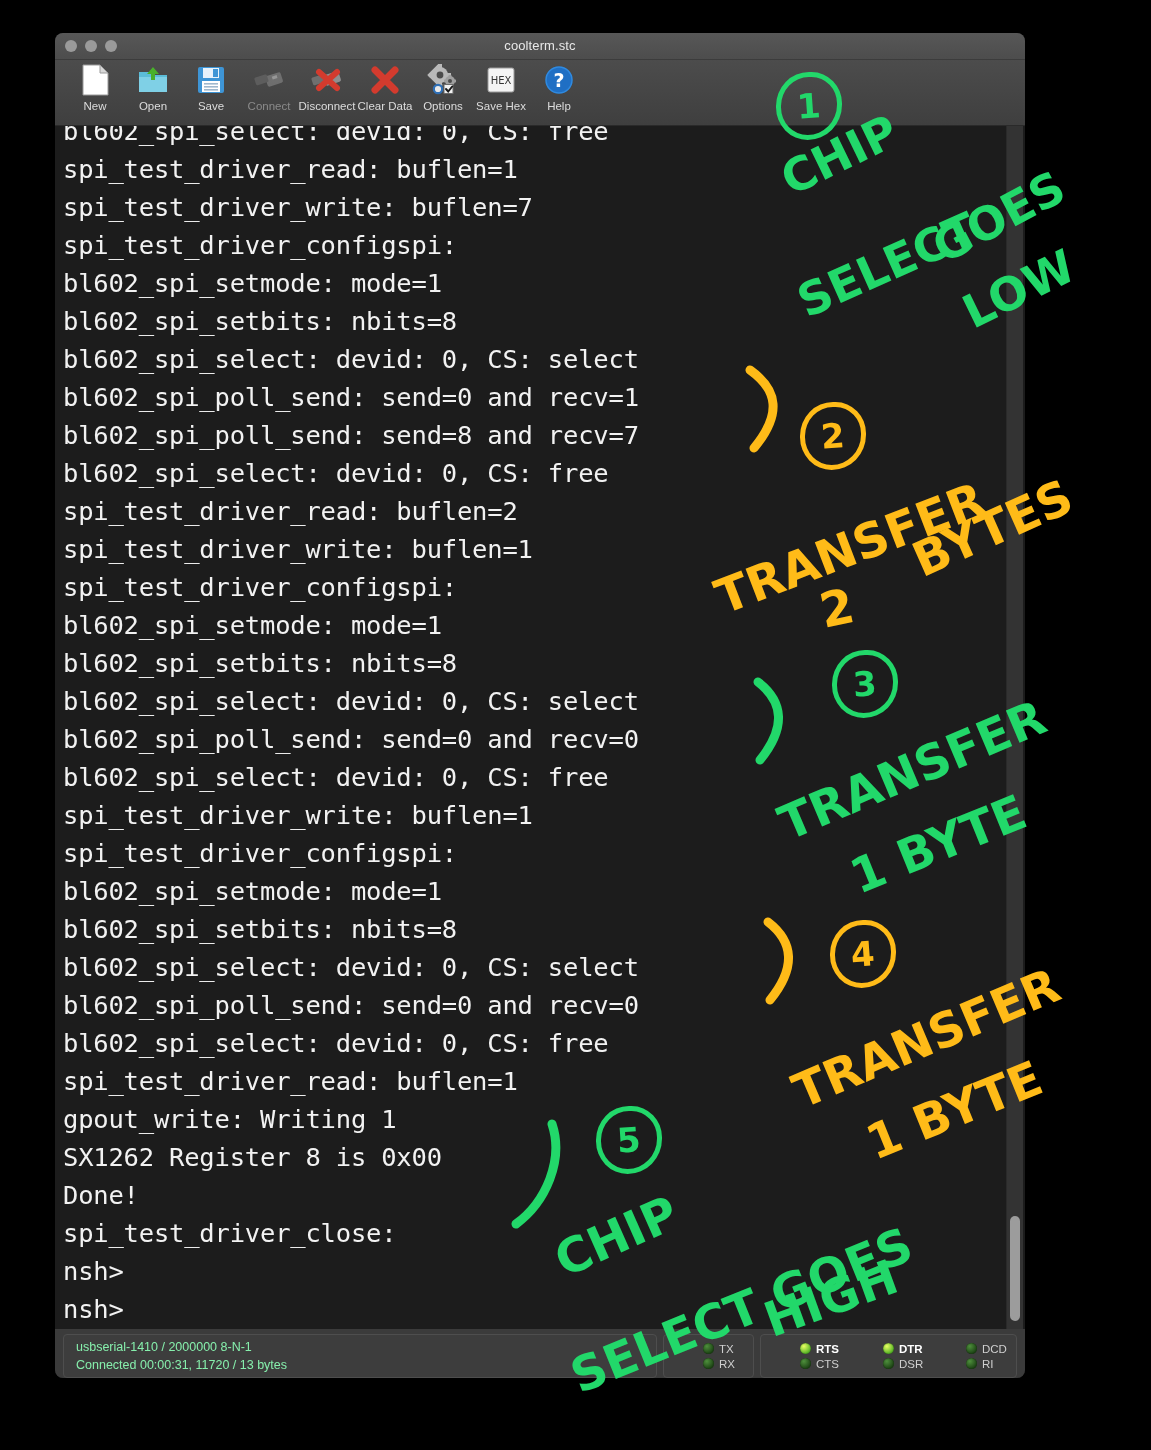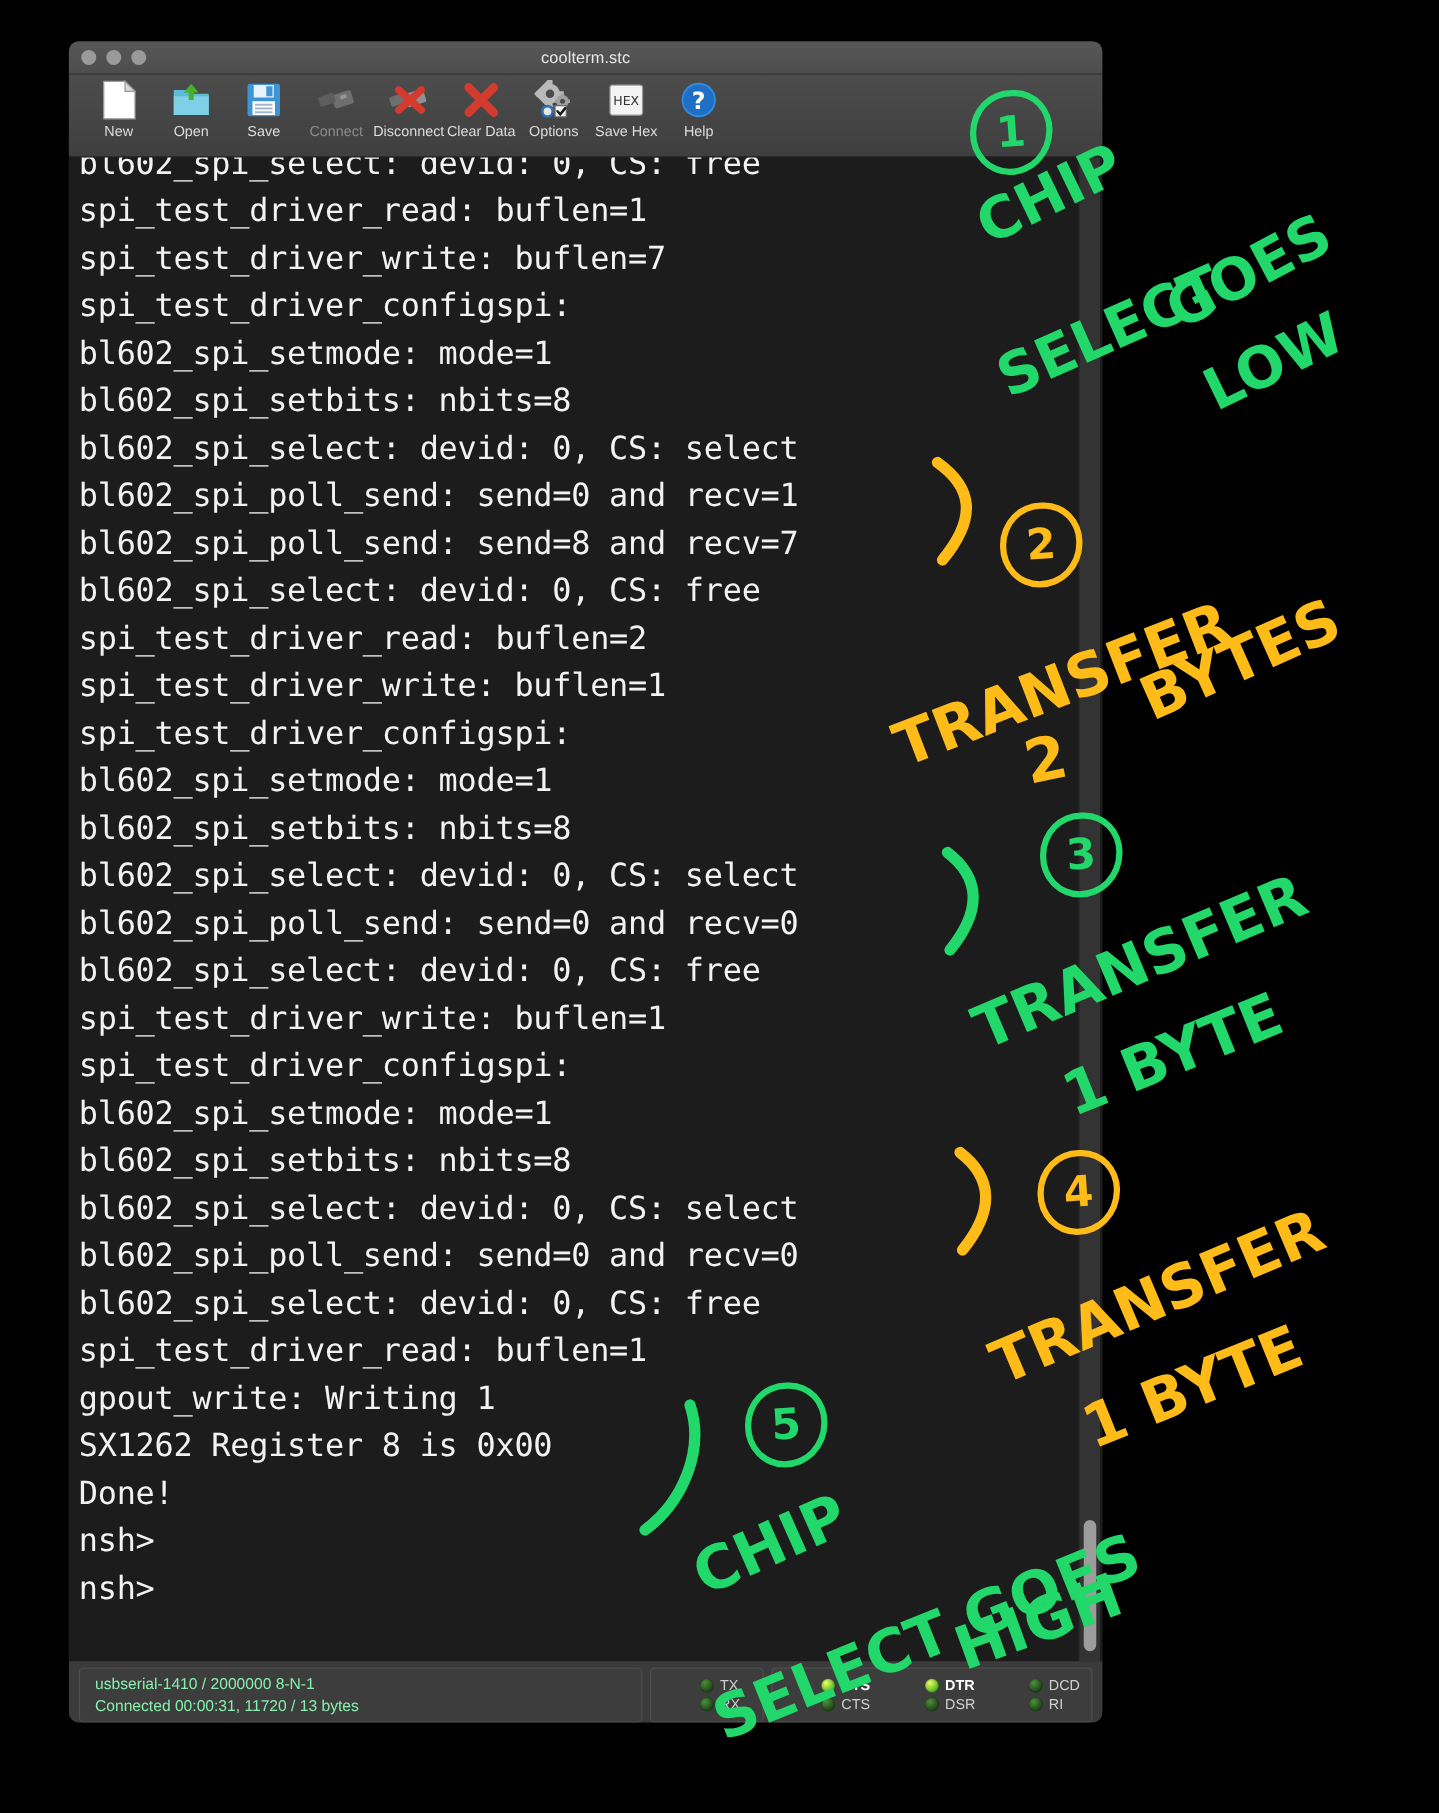--- a/index.html
+++ b/index.html
@@ -18,21 +18,21 @@
     width: 1151px;
     height: 1450px;
     background: #000000;
   }
 
   
   .window {
     position: absolute;
     left: 55px;
     top: 33px;
-    width: 827px;
+    width: 970px;
     height: 1345px;
     border-radius: 8px;
     overflow: hidden;
     background: #1e1e1e;
     box-shadow: 0 2px 14px rgba(0,0,0,0.8);
   }
 
   
   .titlebar {
     position: relative;
@@ -390,20 +390,21 @@
           <div class="term-line">spi_test_driver_configspi:</div>
           <div class="term-line">bl602_spi_setmode: mode=1</div>
           <div class="term-line">bl602_spi_setbits: nbits=8</div>
           <div class="term-line">bl602_spi_select: devid: 0, CS: select</div>
           <div class="term-line">bl602_spi_poll_send: send=0 and recv=0</div>
           <div class="term-line">bl602_spi_select: devid: 0, CS: free</div>
           <div class="term-line">spi_test_driver_read: buflen=1</div>
           <div class="term-line">gpout_write: Writing 1</div>
           <div class="term-line">SX1262 Register 8 is 0x00</div>
           <div class="term-line">Done!</div>
+          <div class="term-line">spi_test_driver_close:</div>
           <div class="term-line">nsh&gt;</div>
           <div class="term-line">nsh&gt;</div>
         </div>
       <div class="scroll-track">
         <div class="scroll-thumb"></div>
       </div>
     </div>
 
     <div class="statusbar">
       <div class="status-pane">

